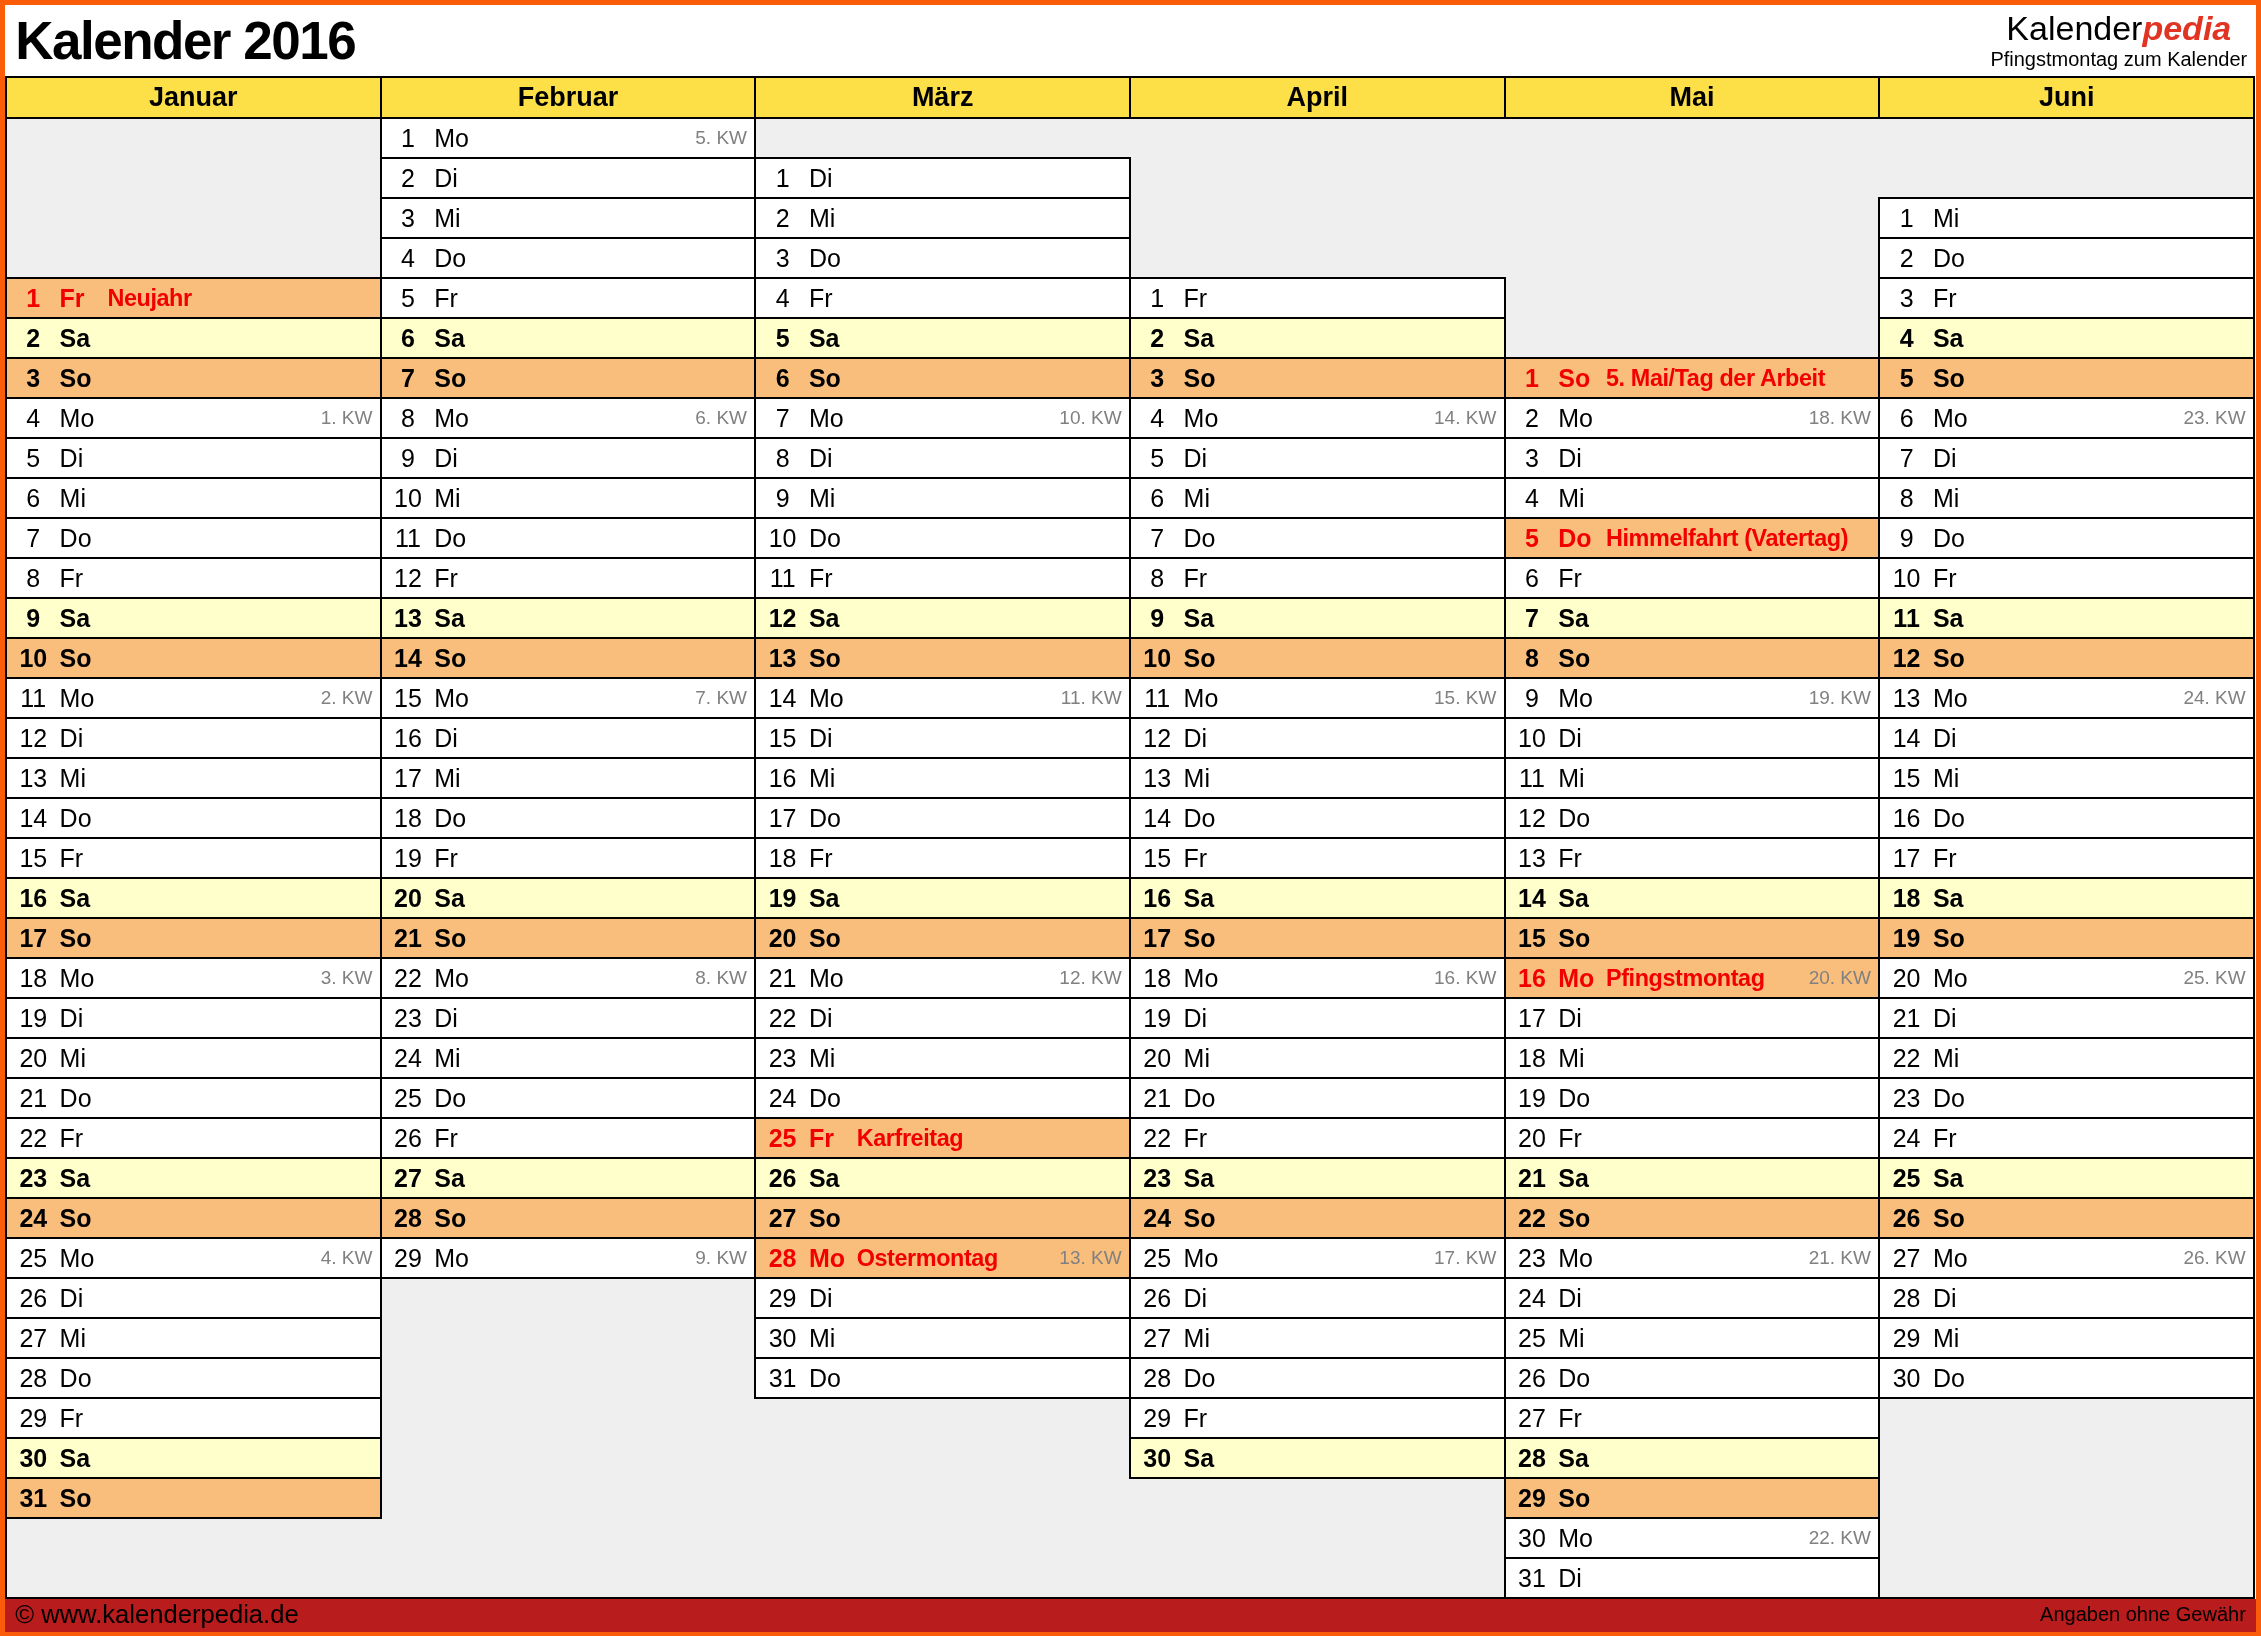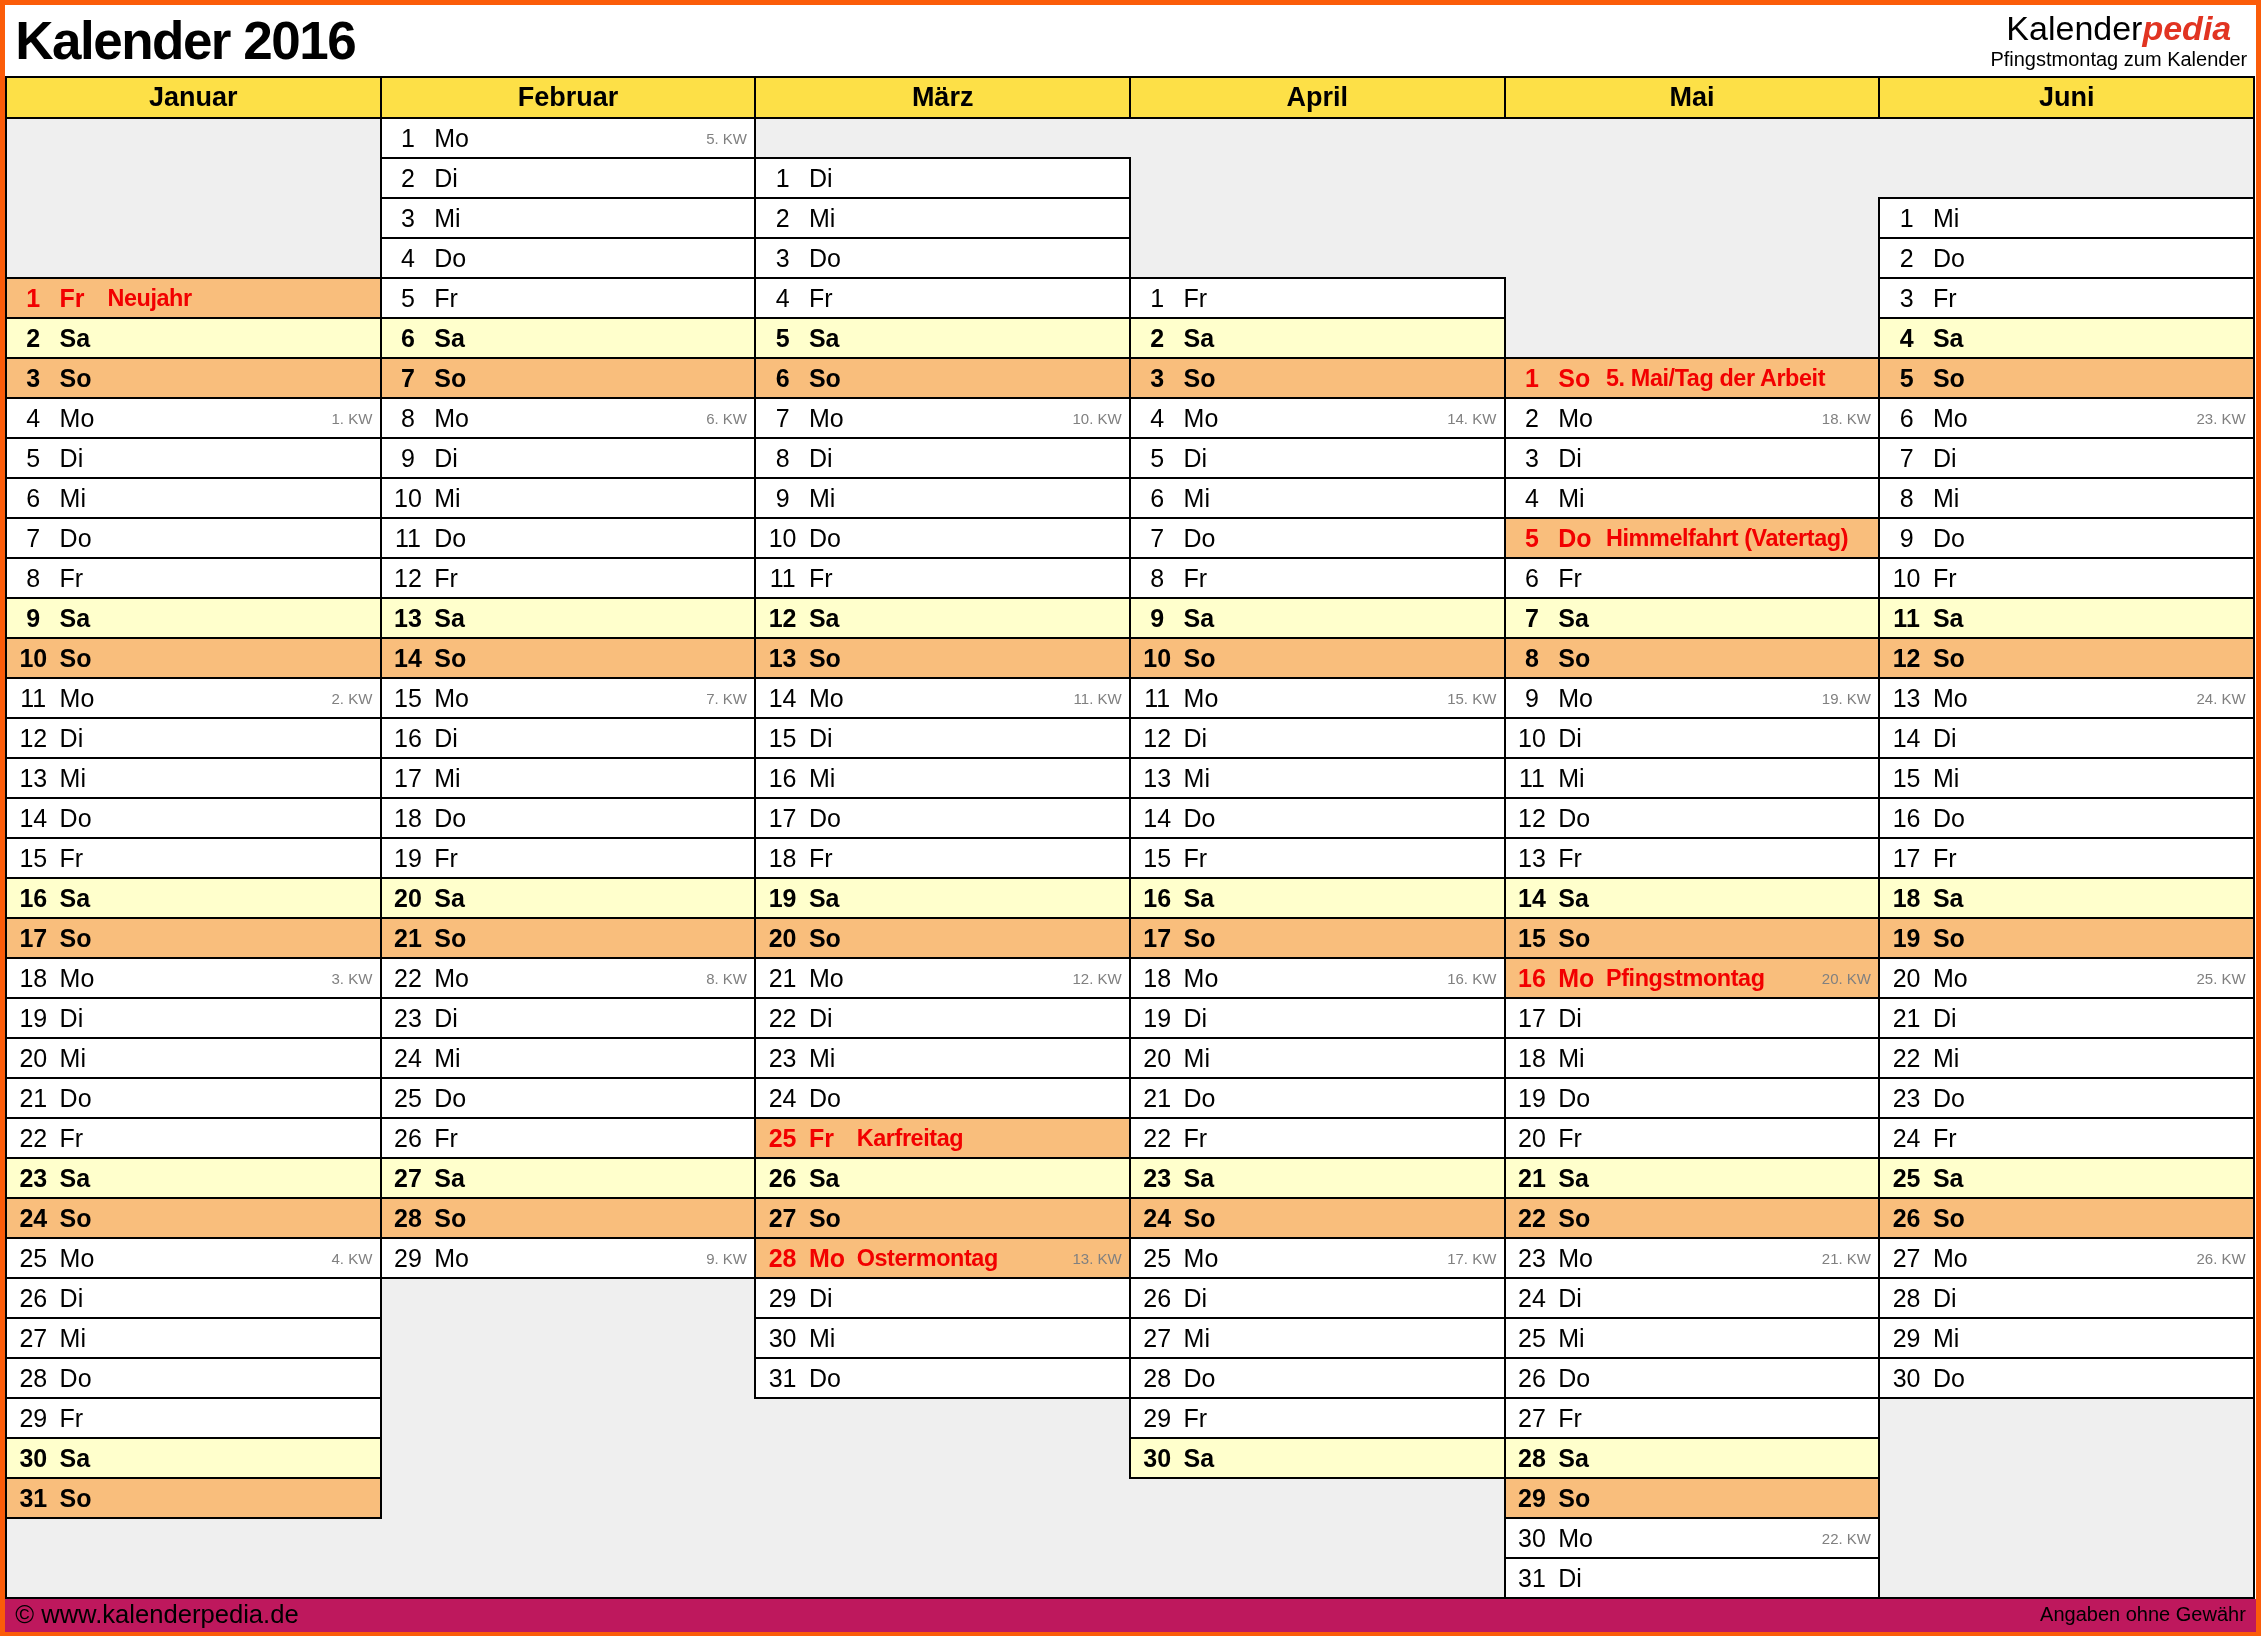--- a/index.html
+++ b/index.html
@@ -46,33 +46,33 @@
   td.empty { border: none; background: var(--c-empty, #efefef); }
 
   .cellwrap {
     display:flex; align-items:center;
     padding-left: 8.8px; padding-right: 7.3px;
     white-space: nowrap; overflow: hidden;
   }
   .num { width: 35px; flex:none; text-align:center; }
   .wd  { margin-left: 8.8px; width: 42px; flex:none; }
   .hol { margin-left: 5.8px; font-size: 23.4px; letter-spacing: -0.4px; font-weight: bold; flex:none; }
-  .kw  { margin-left:auto; font-size: 15px; color: var(--c-kw, #808080); font-weight: normal; flex:none; padding-left:5.8px; }
+  .kw  { margin-left:auto; font-size: 19px; color: var(--c-kw, #808080); font-weight: normal; flex:none; padding-left:5.8px; }
 
   td.sat { background: var(--c-sat, #ffffcc); }
   td.sun { background: var(--c-sun, #f9be7c); }
   td.holiday { background: var(--c-sun, #f9be7c); }
   td.sat .cellwrap, td.sun .cellwrap, td.holiday .cellwrap { font-weight: bold; }
   td.holiday .num, td.holiday .wd, td.holiday .hol { color: var(--c-red, #f20000); }
 
   
   .pagefoot {
     flex: 1 1 auto;
     display:flex; justify-content:space-between; align-items:center;
-    padding: 0 10.2px 1.5px 10.2px; background:#be185d;
+    padding: 0 10.2px 1.5px 10.2px; background:#b91c1c;
   }
   .foot-left  { font-size: 25.6px; }
   .foot-right { font-size: 20px; }
 </style>
 </head>
 <body>
 
 <div class="page">
 
   <div class="masthead">

